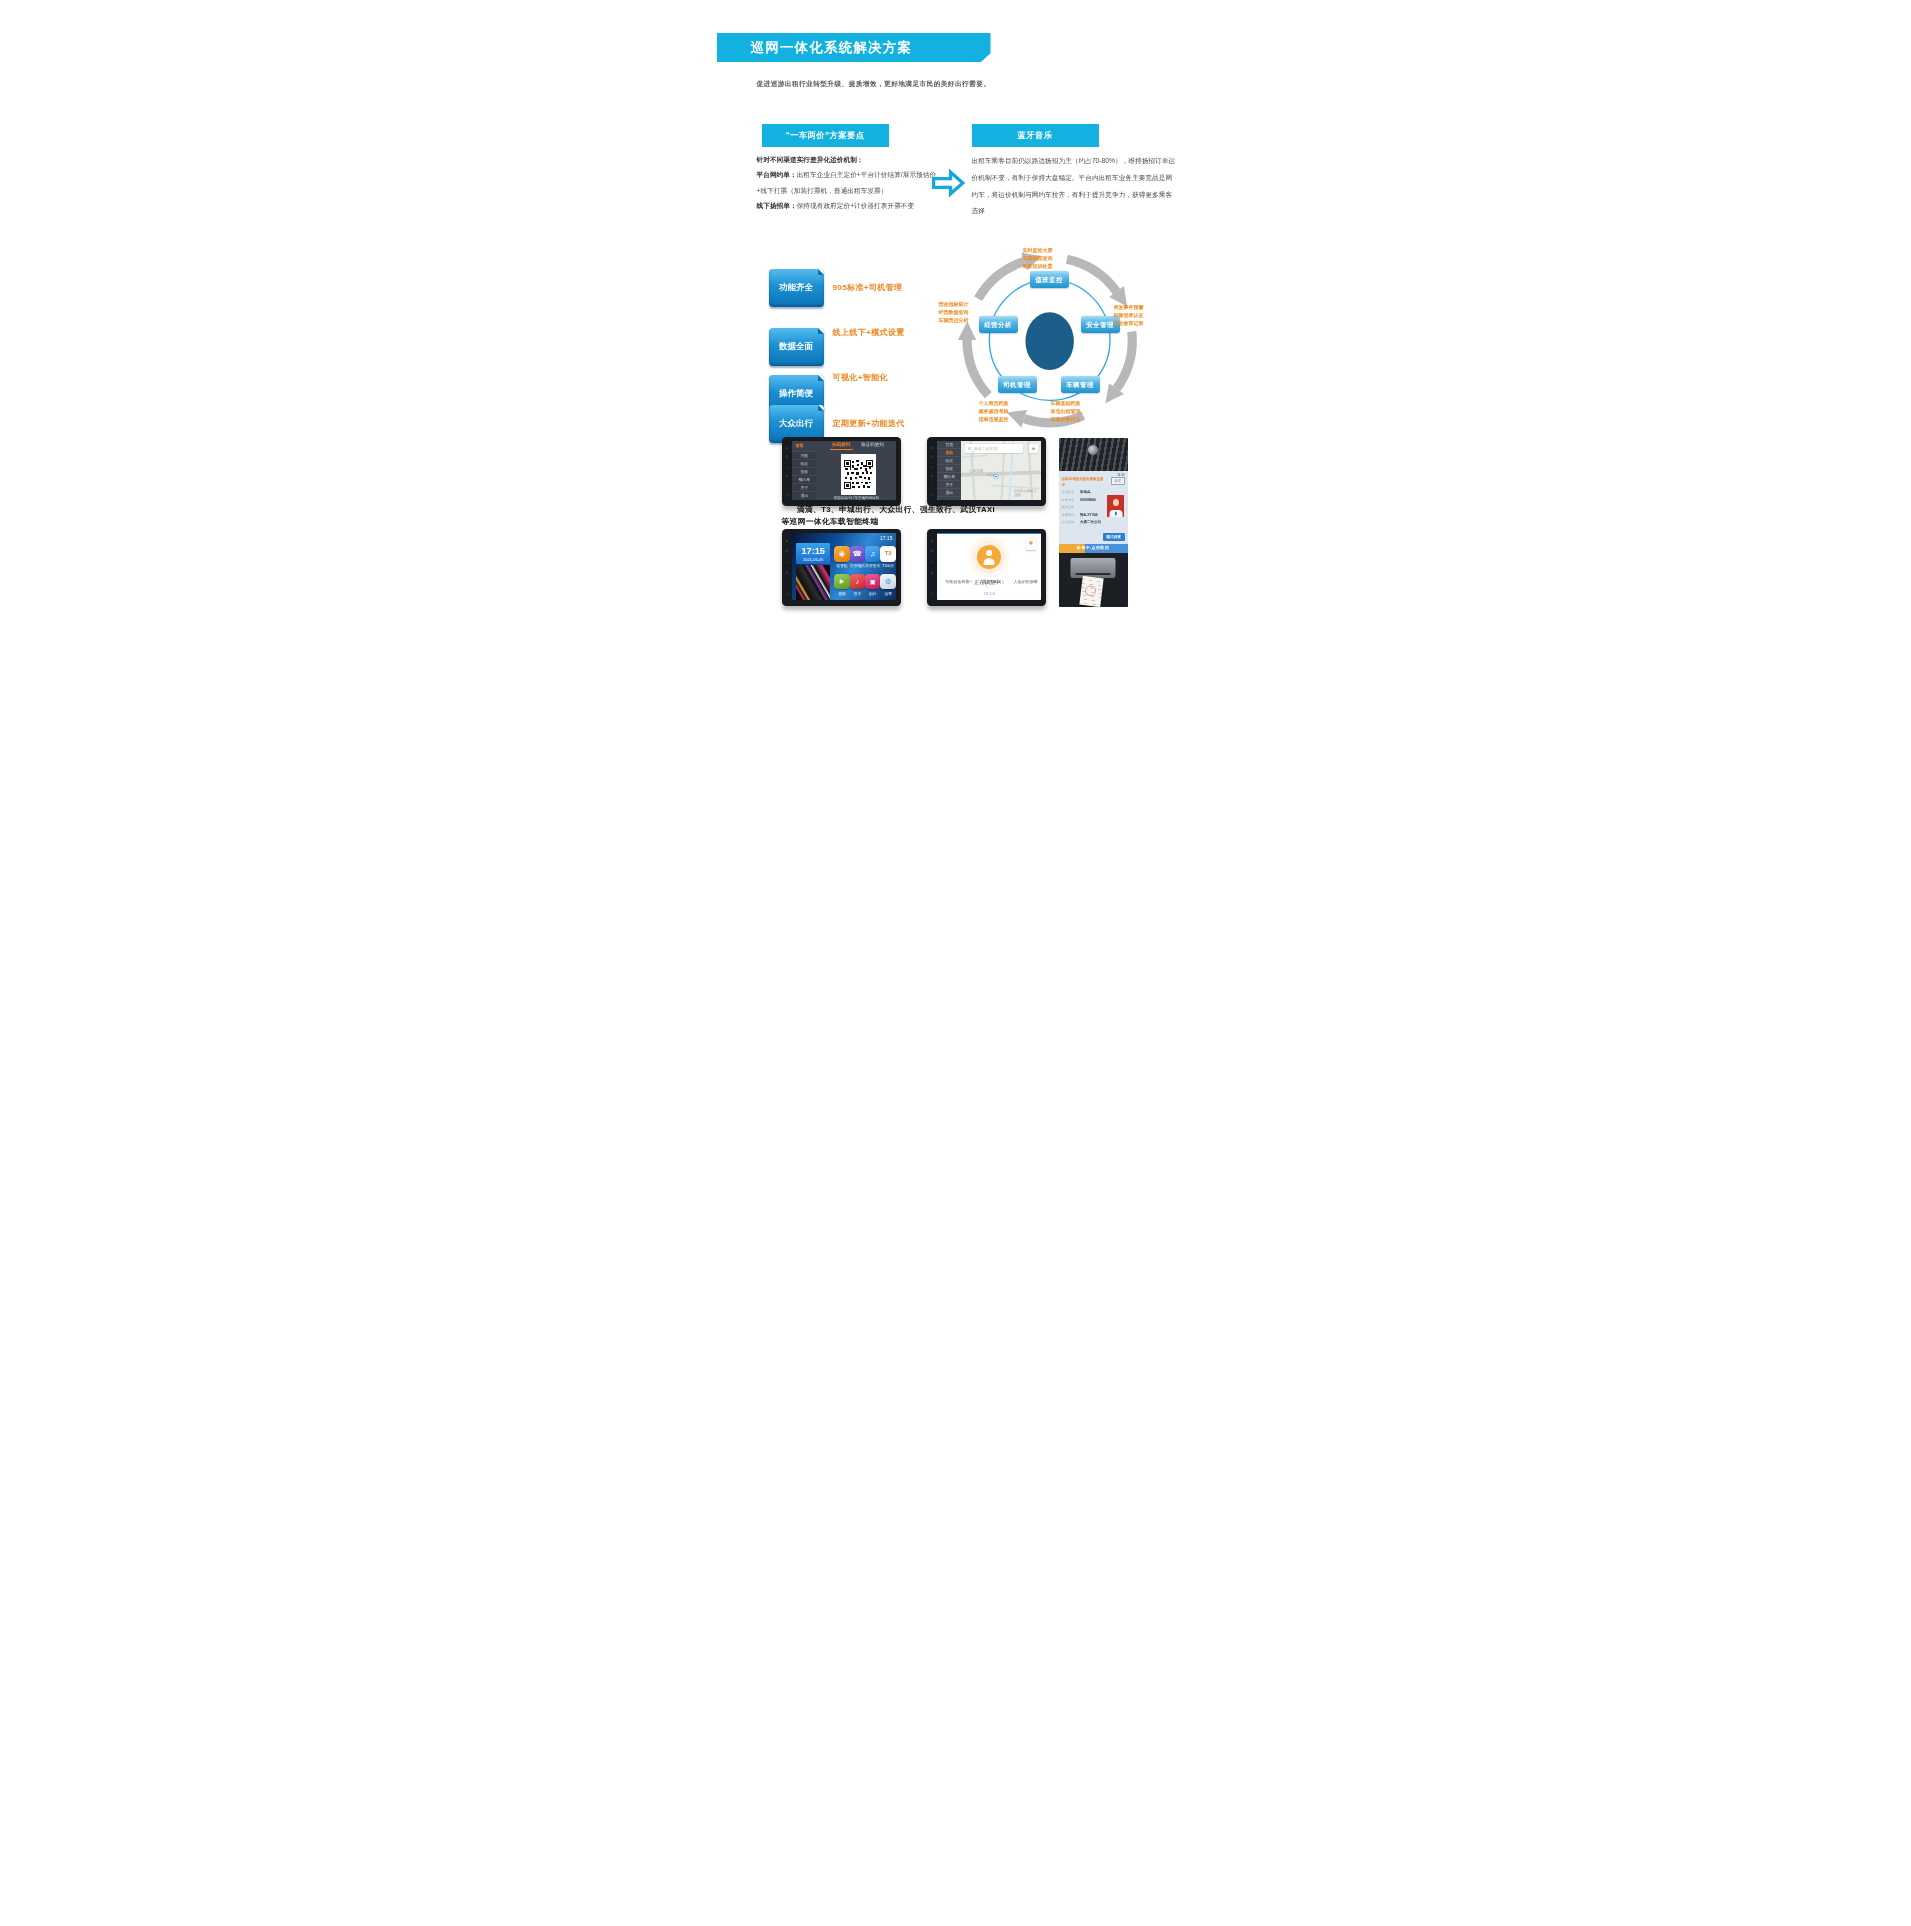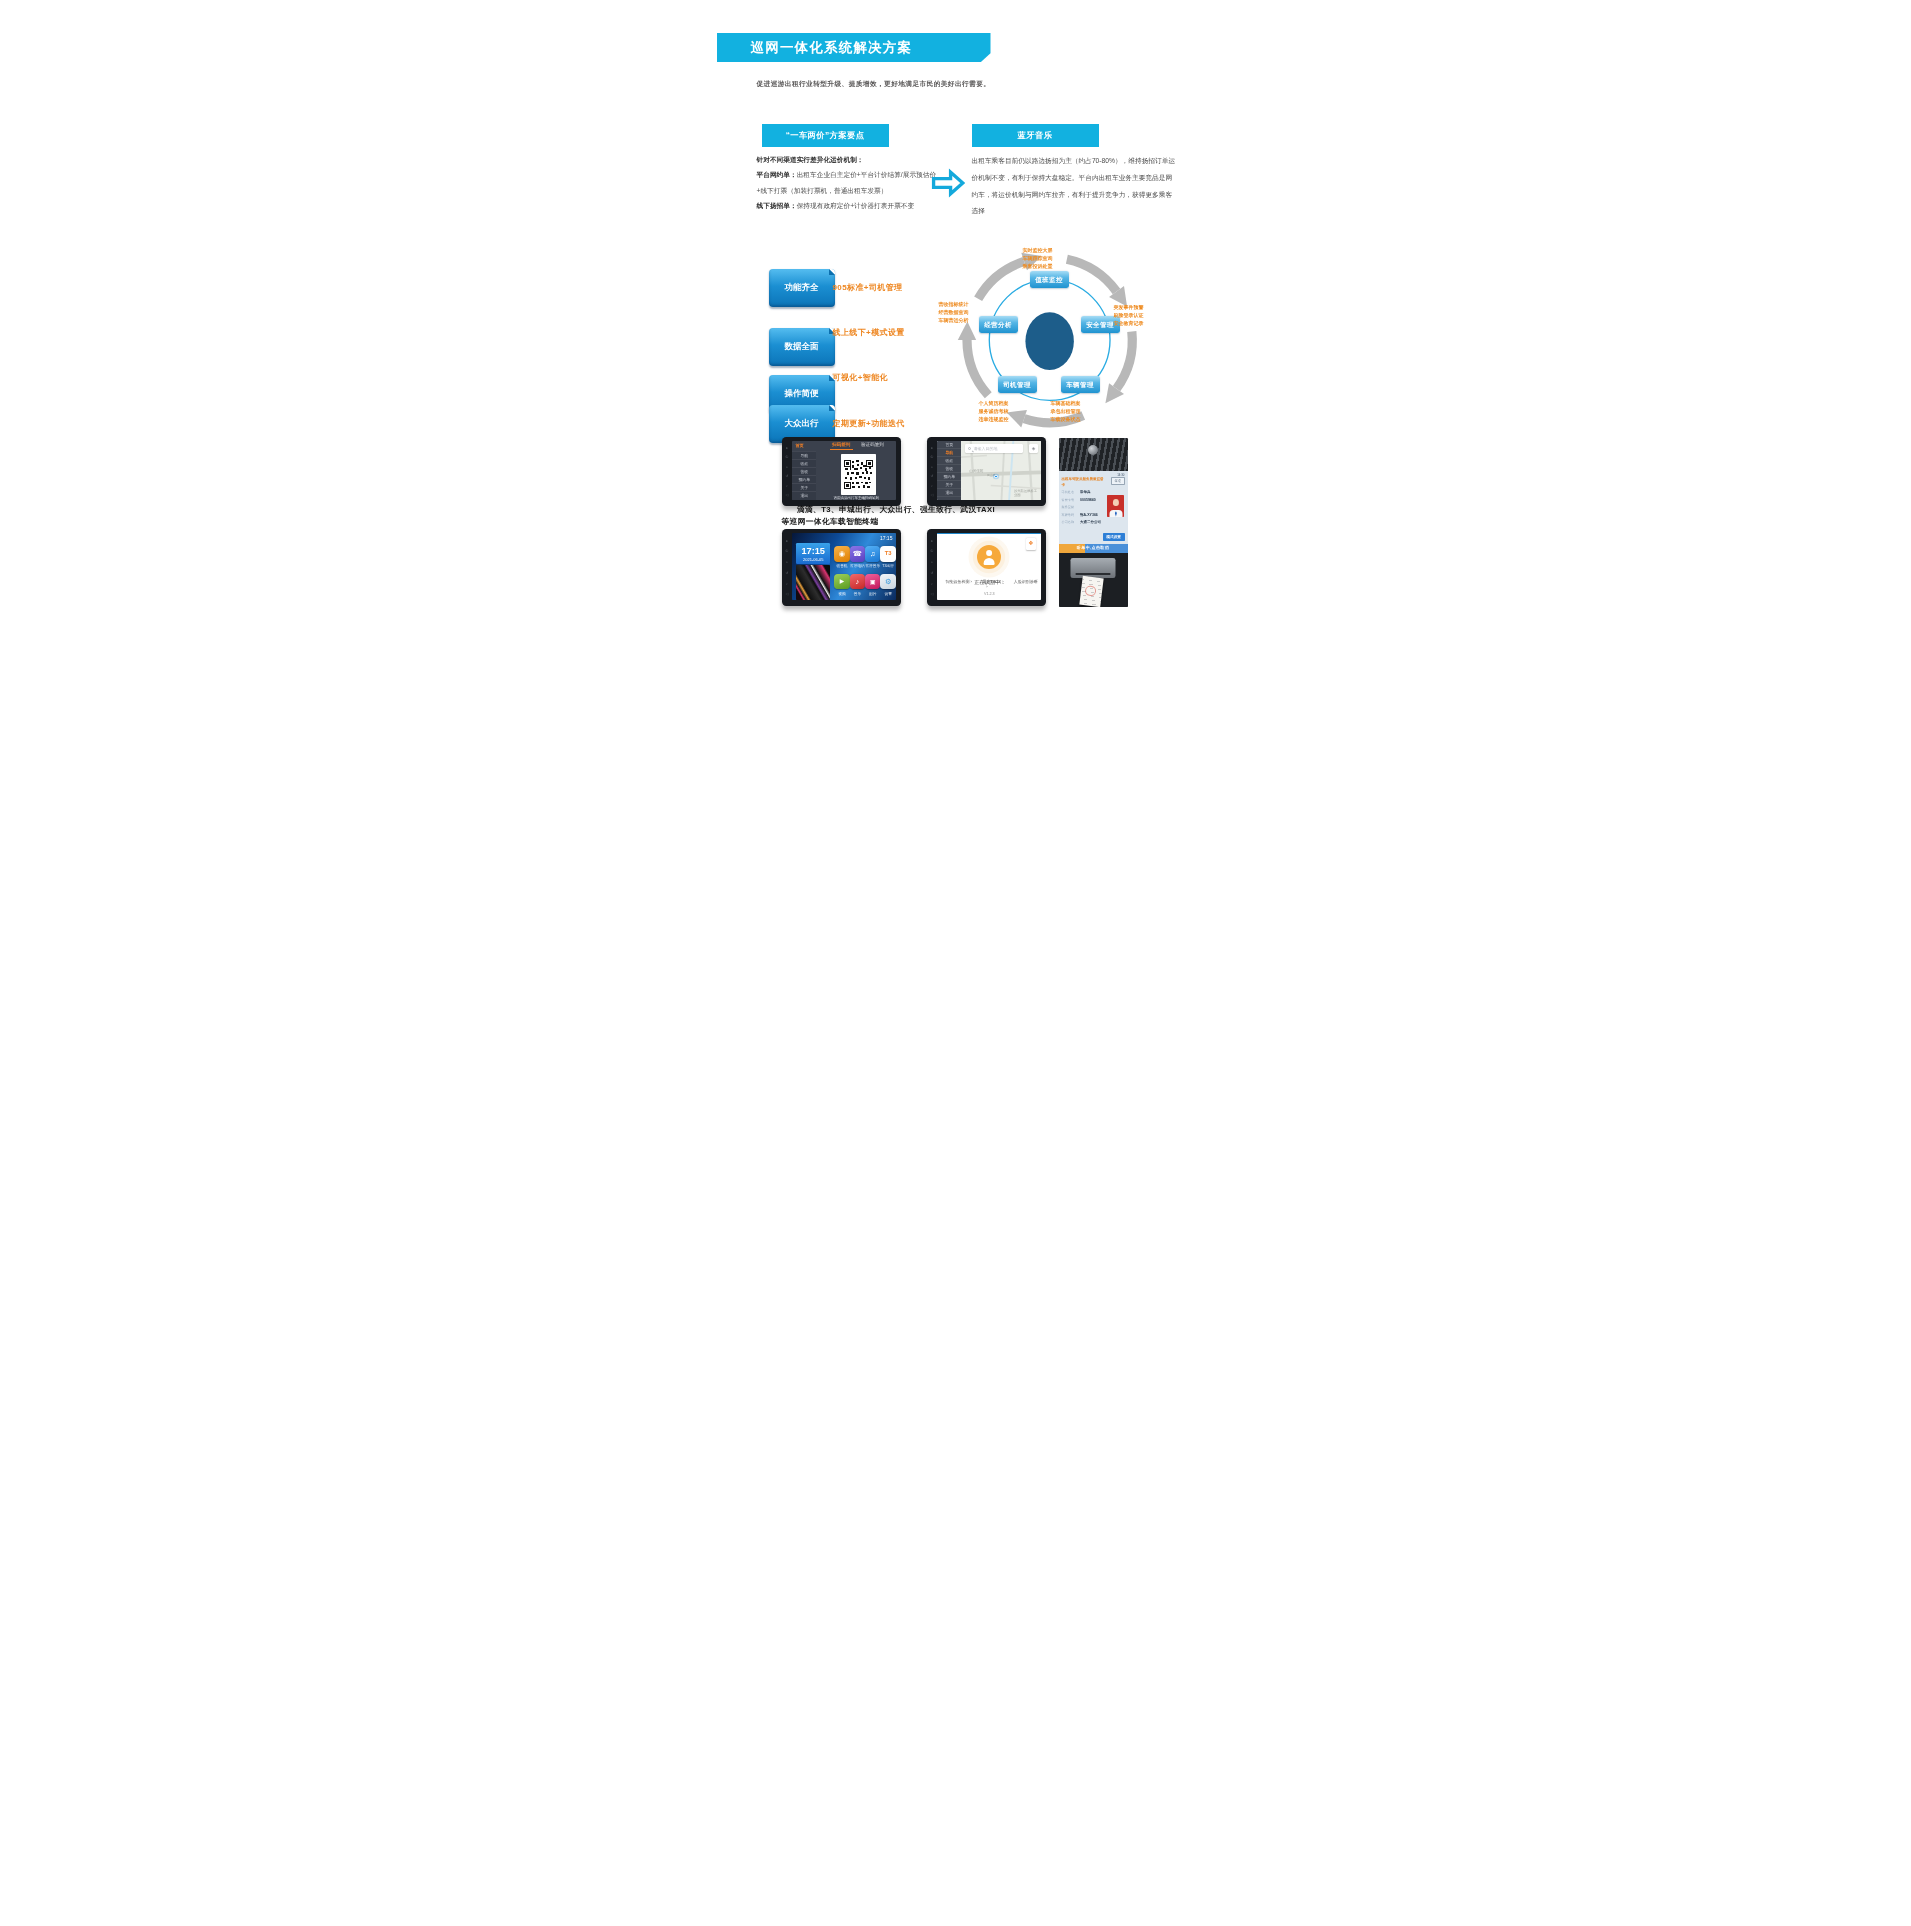--- a/index.html
+++ b/index.html
@@ -24,21 +24,21 @@
   .pts { position:absolute; left:40px; top:135px; width:188px; font-size:6.7px; line-height:2.3; color:#4a4a4a; }
   .pts b { color:#2f2f2f; }
 
   
   .adv { position:absolute; left:255px; top:136px; width:205px; font-size:6.7px; line-height:2.5; color:#4a4a4a; }
 
   
   .big-arrow { position:absolute; left:214px; top:150px; }
 
   
-  .fbtn { position:absolute; left:52px; width:66px; height:38px; border-radius:3.9px;
+  .fbtn { position:absolute; left:52px; width:55px; height:38px; border-radius:3.9px;
           background:linear-gradient(180deg,#55bdf0 0%,#1b8fd2 45%,#0b74b8 100%);
           color:#fff; font-size:8.5px; font-weight:bold; text-align:center; line-height:37px;
           box-shadow:0 1.5px 1.9px rgba(0,40,80,.35), inset 0 -1.9px 2.7px rgba(0,30,70,.3); }
   .fbtn::after { content:""; position:absolute; right:-0.4px; top:-0.4px; width:0; height:0;
           border-top:6.2px solid #fff; border-left:6.2px solid #0c6fae; border-radius:0 3.9px 0 0; }
   .fdesc { position:absolute; left:116px; width:127px; height:38px; line-height:38px;
            font-size:8px; font-weight:bold; color:#ee8722; letter-spacing:0.4px; }
 
   
   .diagram-svg { position:absolute; left:222px; top:220px; }

